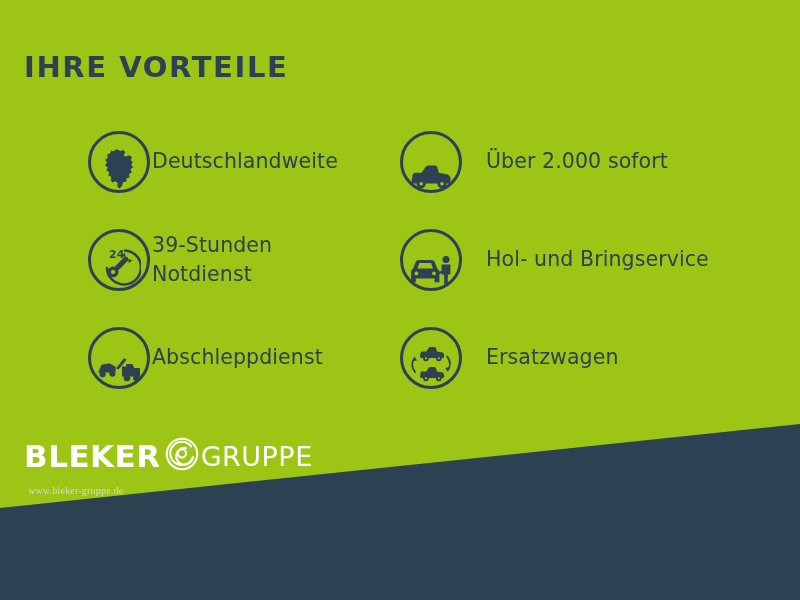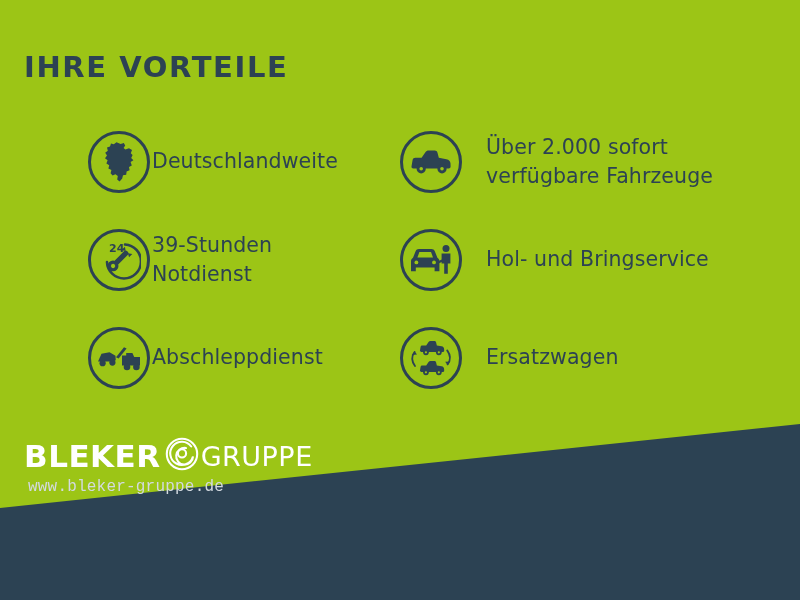--- a/index.html
+++ b/index.html
@@ -38,21 +38,21 @@
   .col-right{ left:400px; width:360px; }
 
   .feature{
     display:flex; align-items:center;
     height:98px;
   }
   .icon-circle{
     width:62px; height:62px; flex:0 0 62px;
     border:3px solid #2c4253;
     border-radius:50%;
-    display:flex; align-items:center; justify-content:center;
+    display:flex; align-items:flex-end; justify-content:center;
     position:relative;
   }
   .icon-circle svg{ display:block; }
   .feature-label{
     margin-left:2px;
     color:#2c4253;
     font-size:20.5px;
     line-height:1.42;
     font-family:"DejaVu Sans", sans-serif;
     letter-spacing:0.1px;
@@ -72,22 +72,22 @@
     color:#ffffff; font-size:31px; font-weight:bold;
     letter-spacing:0.5px; font-family:"DejaVu Sans", sans-serif;
   }
   .logo-mark{ margin:0 1px 0 3px; display:block; }
   .logo-gruppe{
     color:#ffffff; font-size:27px; font-weight:normal;
     letter-spacing:0.5px; font-family:"DejaVu Sans", sans-serif;
   }
   .logo-url{
     position:absolute; left:28px; bottom:16px;
-    color:#d3dae0; font-size:16px;
-    font-family:Liberation Mono, monospace;
+    color:#d3dae0; font-size:10px;
+    font-family:Liberation Serif, serif;
     letter-spacing:0.2px;
   }
 </style>
 </head>
 <body>
 
 <div id="stage">
 
   <div class="green-panel"></div>
 
@@ -160,21 +160,20 @@
               <path d="M1.5 17.5 L2.6 11.0 C2.9 9.6 3.9 8.8 5.4 8.8 L11.6 8.8 L15.4 3.2 C16.2 2.1 17.2 1.6 18.6 1.6 L24.6 1.6 C26.2 1.6 27.1 2.4 27.5 3.8 L28.8 8.8 L36.4 10.2 C39.0 10.7 40.4 12.1 40.5 14.4 L40.6 17.5 C40.6 18.8 39.9 19.4 38.6 19.4 L3.4 19.4 C2.1 19.4 1.4 18.8 1.5 17.5 Z"></path>
               <circle cx="11.2" cy="19.8" r="4.6"></circle>
               <circle cx="32.0" cy="19.8" r="4.6"></circle>
               <circle cx="11.2" cy="19.8" r="1.8" fill="#9cc516"></circle>
               <circle cx="32.0" cy="19.8" r="1.8" fill="#9cc516"></circle>
             </g>
           </svg>
         </div>
         <div class="feature-label">
           <div>Über 2.000 sofort</div>
-          <div>verfügbare Fahrzeuge</div>
         </div>
       </div>
 
       <div class="feature">
         <div class="icon-circle">
           <svg width="44" height="34" viewBox="0 0 44 34" aria-hidden="true">
             <g fill="#2c4253">
 
               <path d="M2 28.2 L2 18.4 C2 16.8 2.7 15.6 4.0 14.8 L6.6 8.2 C7.2 6.6 8.3 5.9 10.0 5.9 L22.4 5.9 C24.1 5.9 25.2 6.6 25.8 8.2 L28.4 14.8 C29.7 15.6 30.4 16.8 30.4 18.4 L30.4 28.2 L25.6 28.2 L25.6 24.6 L6.8 24.6 L6.8 28.2 Z"></path>
               <path d="M8.4 14.4 L10.4 9.0 L22.0 9.0 L24.0 14.4 Z" fill="#9cc516"></path>

